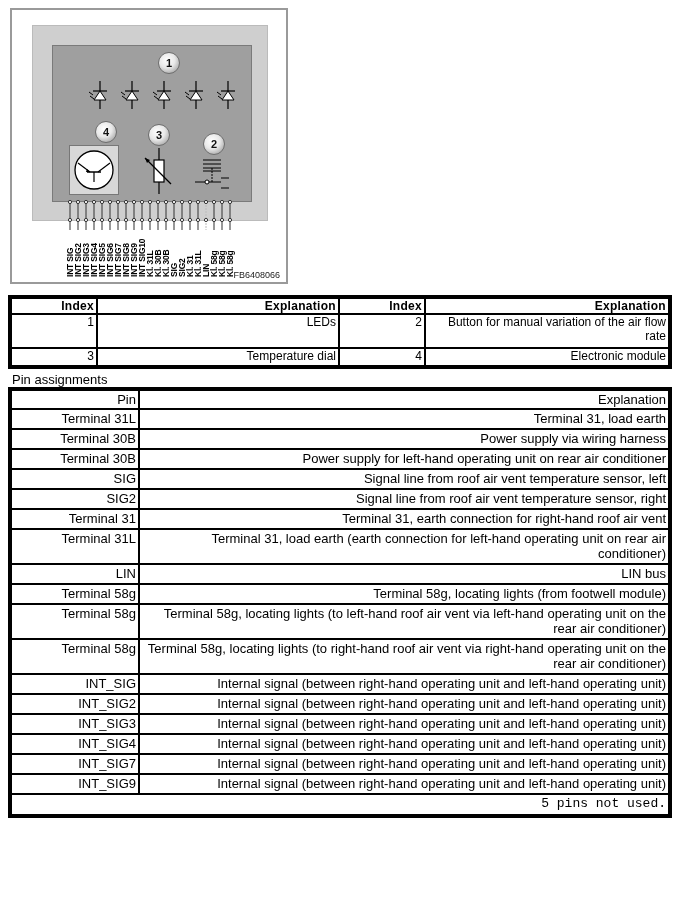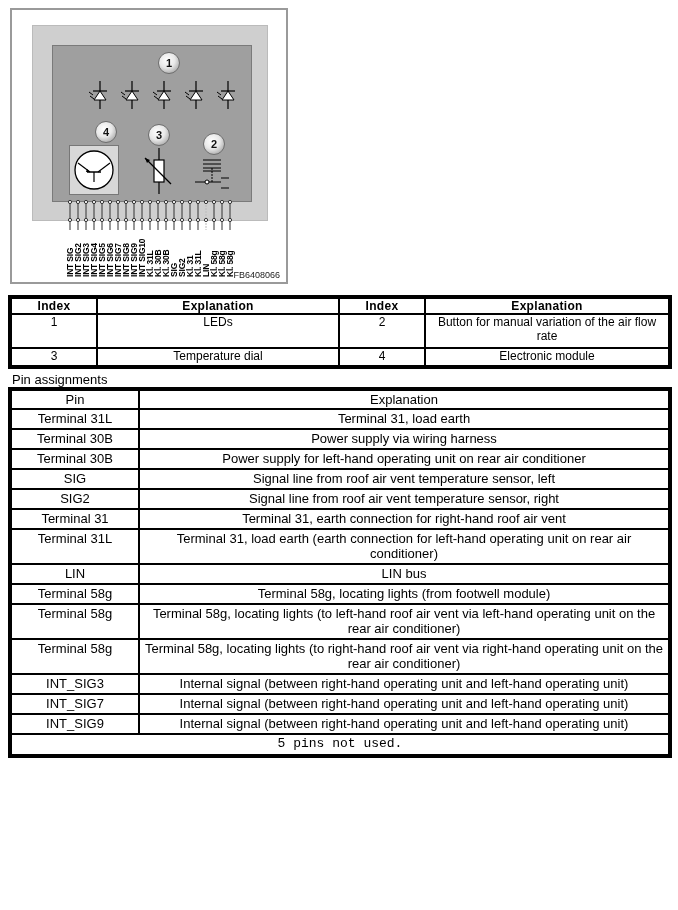--- a/index.html
+++ b/index.html
@@ -23,21 +23,21 @@
                 background: #d8d8d8; border: 1px solid #777; }
   .pins-svg { position: absolute; left: 0; top: 0; }
   .pin-labels { position: absolute; left: 55px; top: 197px; height: 70px; }
   .pin-label { position: absolute; bottom: 0; transform-origin: left bottom;
                transform: rotate(-90deg); white-space: nowrap; font-size: 8.5px;
                font-weight: bold; letter-spacing: -0.2px; line-height: 8px; }
   .fig-code { position: absolute; right: 6px; bottom: 2px; font-size: 9px; color: #222; padding-left: 45px; }
 
   
   table { border-collapse: collapse; position: absolute; left: 10px; width: 658px; table-layout: fixed; }
-  td, th { border: 2px solid #000; padding: 0 2px; vertical-align: top; text-align: center;
+  td, th { border: 2px solid #000; padding: 0 2px; vertical-align: top; text-align: right;
            font-size: 12px; line-height: 14px; font-weight: normal; }
   .legend { top: 297px; outline: 2px solid #000; }
   .legend th { font-weight: bold; letter-spacing: 0.3px; height: 16px; }
   .legend td { font-size: 12px; }
   .legend tr.r1 td { height: 34px; }
   .legend tr.r2 td { height: 18px; }
 
   .caption { position: absolute; left: 12px; top: 372px; font-size: 13px; }
 
   .pins { top: 389px; outline: 2px solid #000; }
@@ -302,21 +302,33 @@
       </tr>
   <tr class="double">
         <td>Terminal 58g</td>
         <td>Terminal 58g, locating lights (to left-hand roof air vent via left-hand operating unit on the rear air conditioner)</td>
       </tr>
   <tr class="double">
         <td>Terminal 58g</td>
         <td>Terminal 58g, locating lights (to right-hand roof air vent via right-hand operating unit on the rear air conditioner)</td>
       </tr>
   <tr class="single">
+        <td>INT_SIG</td>
+        <td>Internal signal (between right-hand operating unit and left-hand operating unit)</td>
+      </tr>
+  <tr class="single">
+        <td>INT_SIG2</td>
+        <td>Internal signal (between right-hand operating unit and left-hand operating unit)</td>
+      </tr>
+  <tr class="single">
         <td>INT_SIG3</td>
+        <td>Internal signal (between right-hand operating unit and left-hand operating unit)</td>
+      </tr>
+  <tr class="single">
+        <td>INT_SIG4</td>
         <td>Internal signal (between right-hand operating unit and left-hand operating unit)</td>
       </tr>
   <tr class="single">
         <td>INT_SIG7</td>
         <td>Internal signal (between right-hand operating unit and left-hand operating unit)</td>
       </tr>
   <tr class="single">
         <td>INT_SIG9</td>
         <td>Internal signal (between right-hand operating unit and left-hand operating unit)</td>
       </tr>

